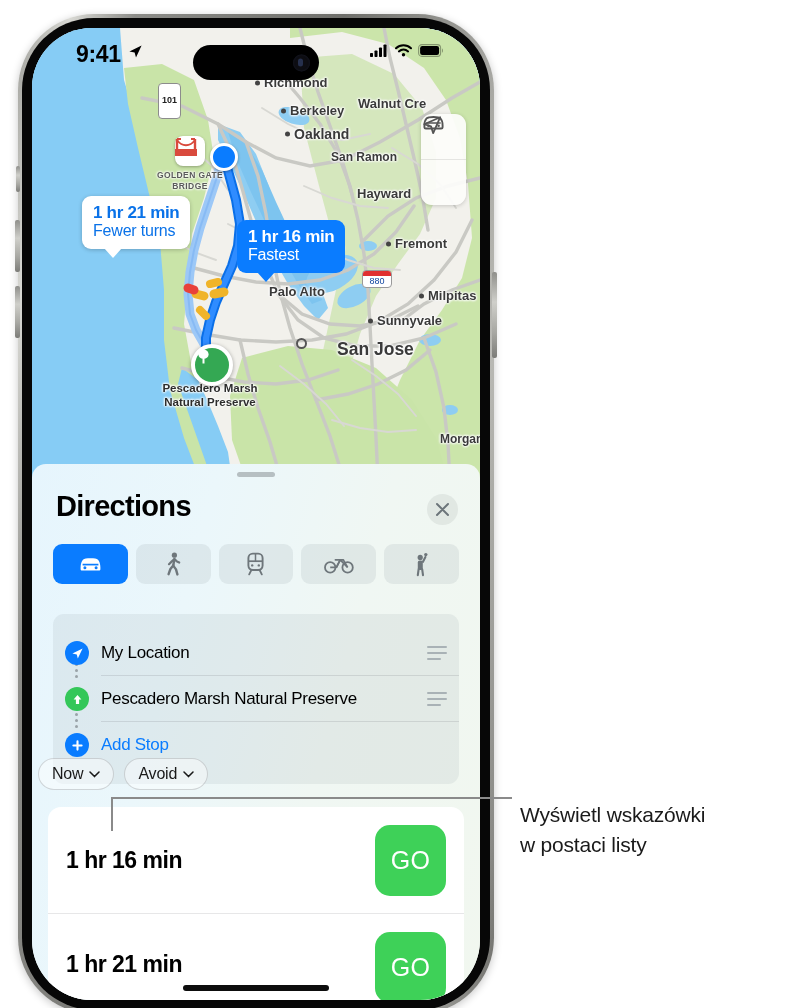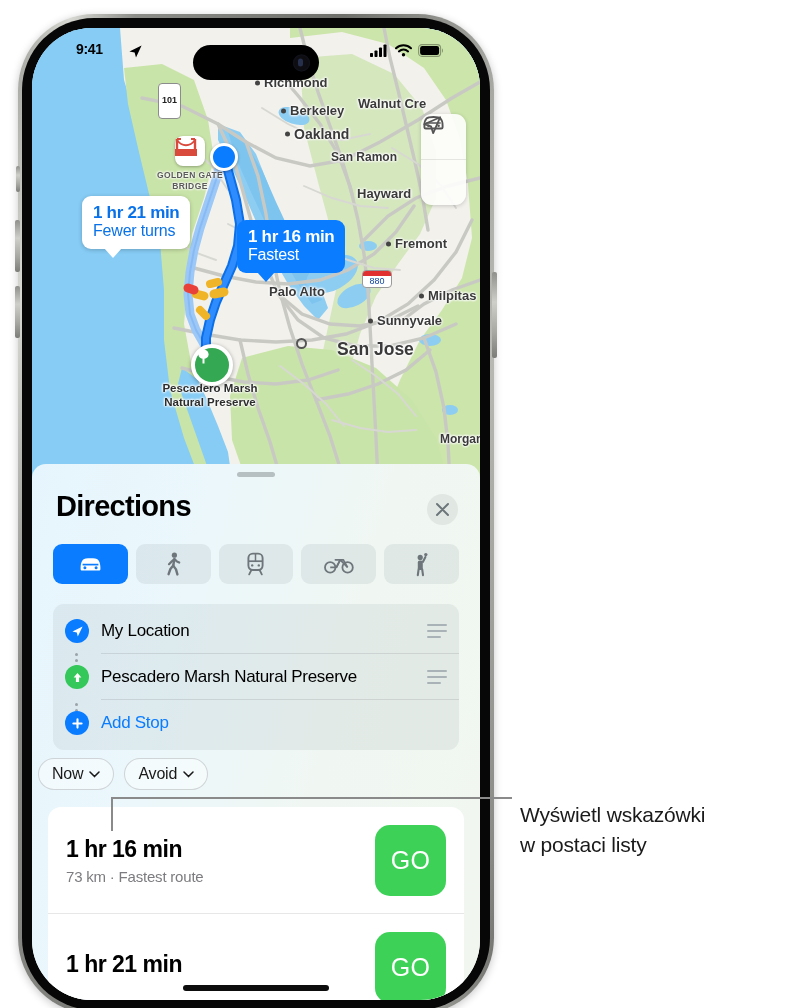--- a/index.html
+++ b/index.html
@@ -104,21 +104,21 @@
   .statusbar {
     position: absolute;
     left: 0; top: 0;
     width: 448px; height: 52px;
     z-index: 45;
     pointer-events: none;
   }
   .sb-time {
     position: absolute;
     left: 44px; top: 13px;
-    font-size: 14px;
+    font-size: 23px;
     font-weight: bold;
     color: #000;
     letter-spacing: -0.3px;
   }
   .sb-loc {
     position: absolute;
     left: 96px; top: 16px;
   }
   .sb-right {
     position: absolute;
@@ -333,25 +333,25 @@
     border-radius: 9px;
     background: rgba(142,155,160,0.16);
     display: flex;
     align-items: center;
     justify-content: center;
   }
   .mode-tab.active { background: #0a7cff; }
 
   .route-fields {
     position: absolute;
-    left: 21px; top: 140px;
+    left: 21px; top: 150px;
     width: 406px;
     background: rgba(140,155,160,0.14);
     border-radius: 11px;
-    padding: 4px 0;
+    padding: 16px 0;
   }
   .rf-row {
     position: relative;
     height: 46px;
     display: flex;
     align-items: center;
     padding-left: 12px;
     padding-right: 12px;
   }
   .rf-icon {
@@ -827,21 +827,20 @@
             <svg width="11" height="7" viewBox="0 0 11 7">
               <path d="M1,1 L5.5,5.6 L10,1" stroke="#1a1a1a" stroke-width="1.5" fill="none" stroke-linecap="round" stroke-linejoin="round"></path>
             </svg>
           </div>
         </div>
 
         <div class="routes-card">
           <div class="route-row">
             <div class="rr-left">
               <div class="rr-time">1 hr 16 min</div>
-              <div class="rr-sub">73 km · Fastest route</div>
             </div>
             <div class="go-btn">GO</div>
           </div>
           <div class="route-row">
             <div class="rr-left">
               <div class="rr-time">1 hr 21 min</div>
               <div class="rr-sub"></div>
             </div>
             <div class="go-btn">GO</div>
           </div>

